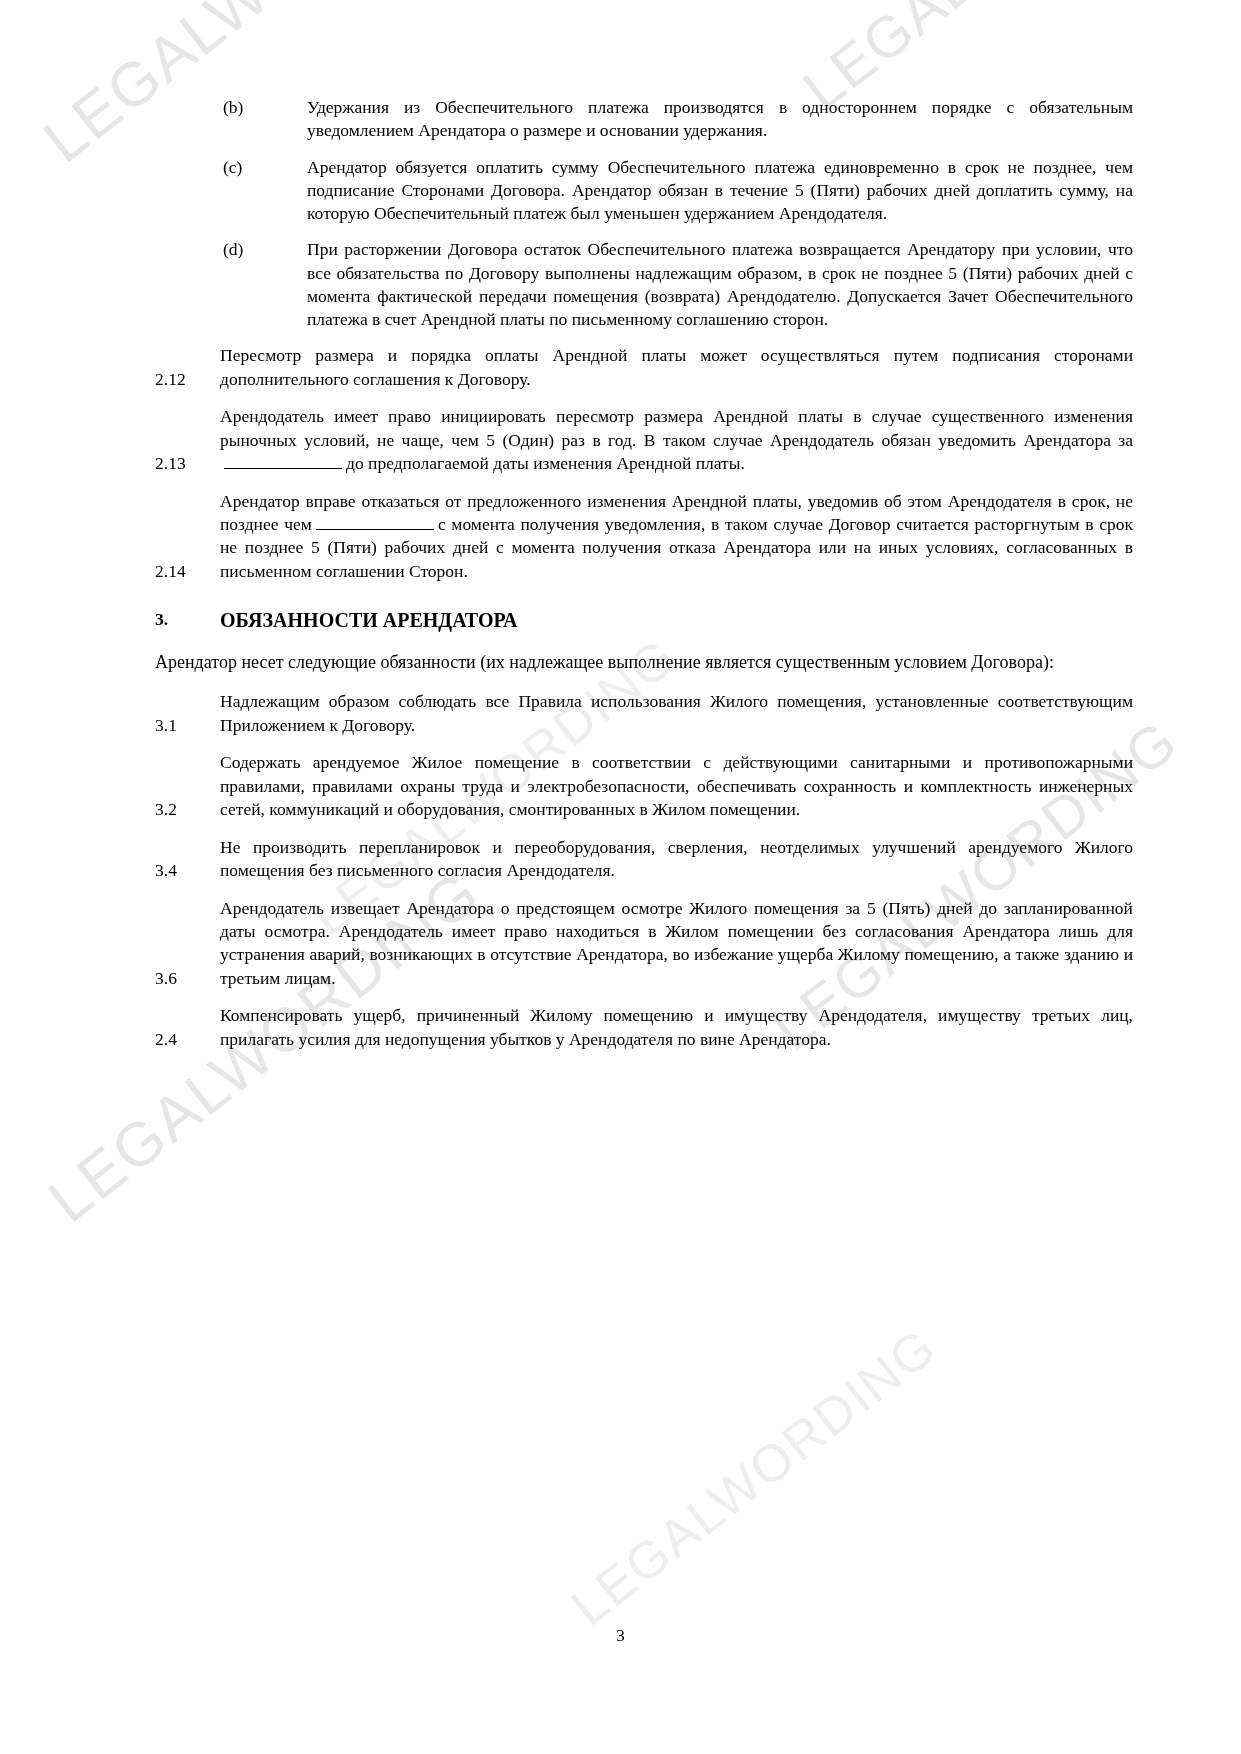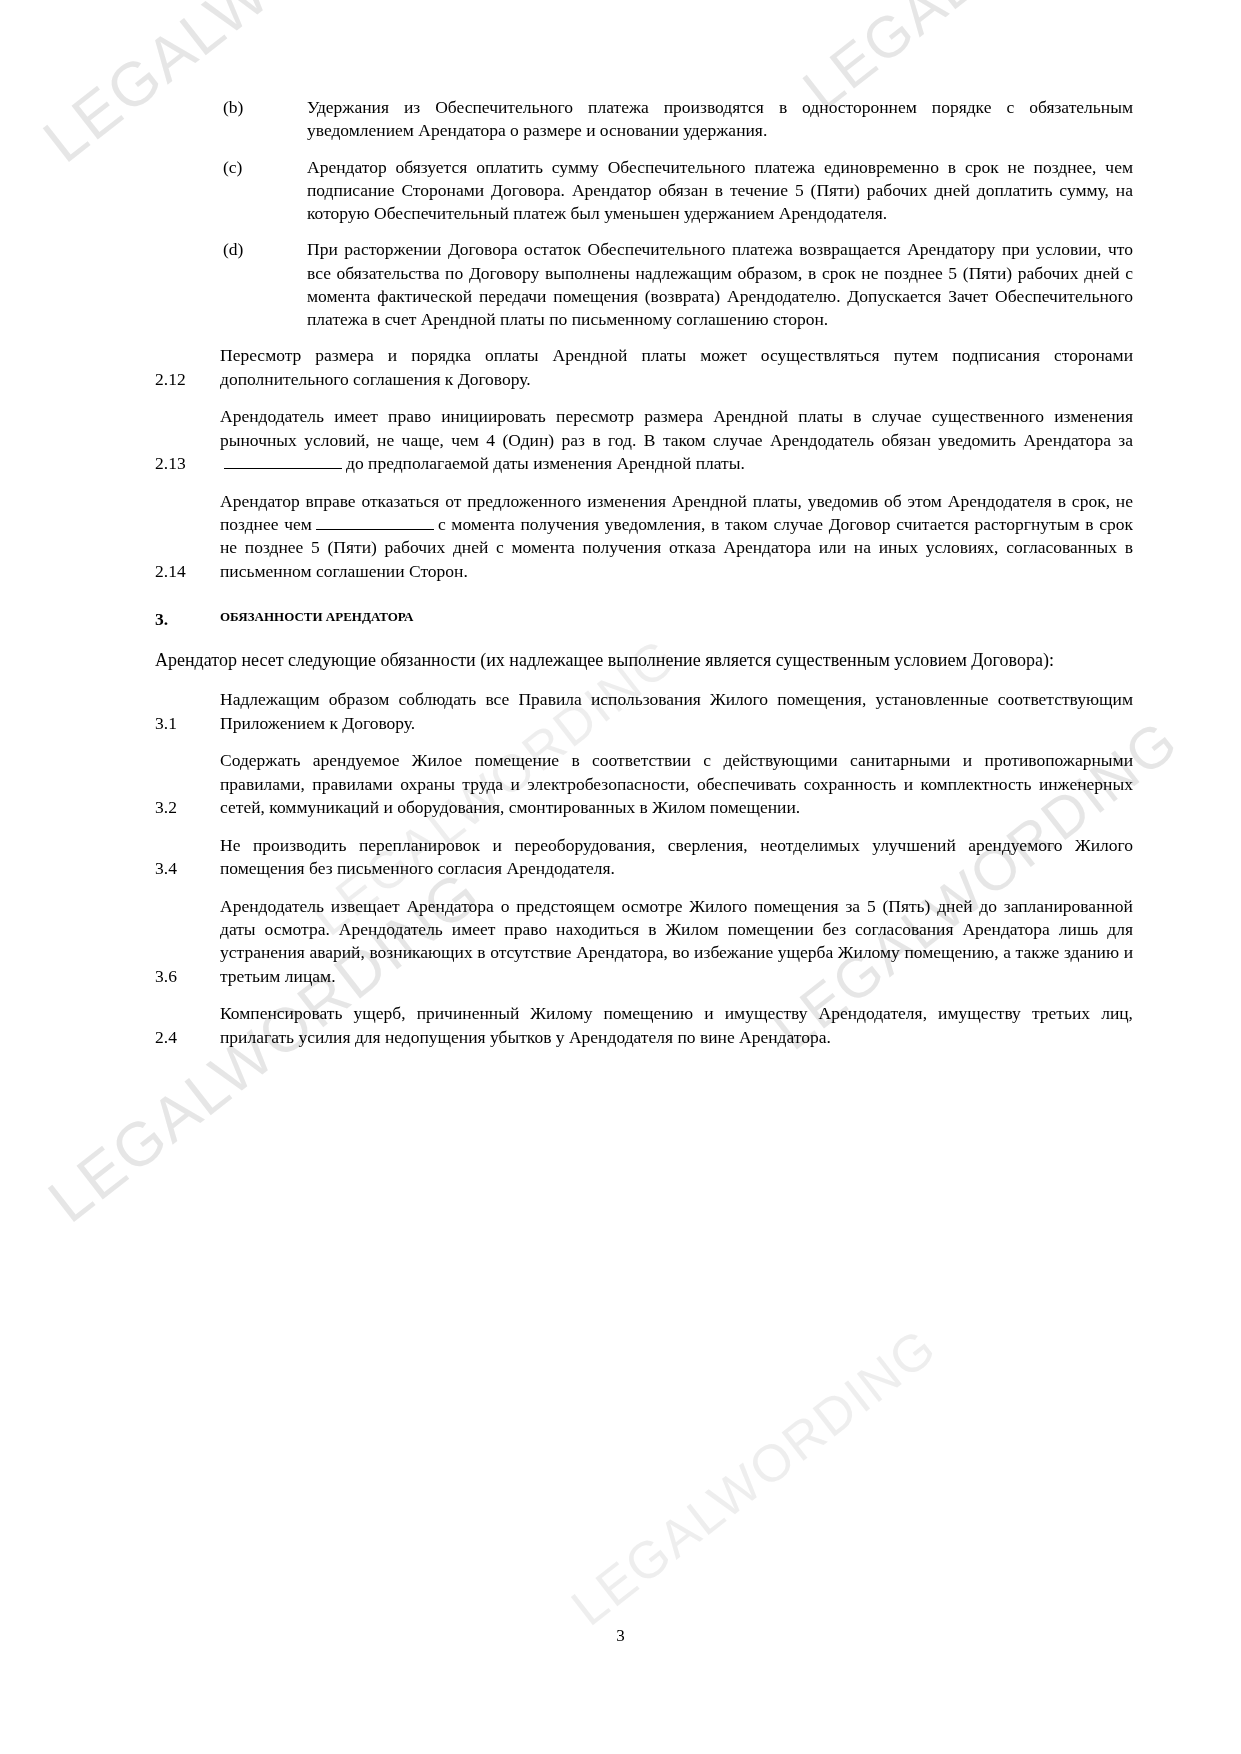--- a/index.html
+++ b/index.html
@@ -93,21 +93,21 @@
     margin-top: 26px;
     margin-bottom: 18px;
   }
   .heading-num {
     width: 65px;
     flex: 0 0 65px;
     font-size: 17.5px;
     font-weight: bold;
   }
   .heading-title {
-    font-size: 13px;
+    font-size: 20px;
     font-weight: bold;
   }
 
   .para {
     font-size: 18px;
     line-height: 1.34;
     text-align: justify;
     text-justify: inter-word;
     margin-bottom: 16px;
   }
@@ -162,21 +162,21 @@
       <div class="sub-text">При расторжении Договора остаток Обеспечительного платежа возвращается Арендатору при условии, что все обязательства по Договору выполнены надлежащим образом, в срок не позднее 5 (Пяти) рабочих дней с момента фактической передачи помещения (возврата) Арендодателю. Допускается Зачет Обеспечительного платежа в счет Арендной платы по письменному соглашению сторон.</div>
     </div>
 
     <div class="num-block">
       <div class="num-marker">2.12</div>
       <div class="num-text">Пересмотр размера и порядка оплаты Арендной платы может осуществляться путем подписания сторонами дополнительного соглашения к Договору.</div>
     </div>
 
     <div class="num-block">
       <div class="num-marker">2.13</div>
-      <div class="num-text"><span>Арендодатель имеет право инициировать пересмотр размера Арендной платы в случае существенного изменения рыночных условий, не чаще, чем 4 (Один) раз в год. В таком случае Арендодатель обязан уведомить Арендатора за</span><span class="blank-line"></span><span>до предполагаемой даты изменения Арендной платы.</span></div>
+      <div class="num-text"><span>Арендодатель имеет право инициировать пересмотр размера Арендной платы в случае существенного изменения рыночных условий, не чаще, чем 5 (Один) раз в год. В таком случае Арендодатель обязан уведомить Арендатора за</span><span class="blank-line"></span><span>до предполагаемой даты изменения Арендной платы.</span></div>
     </div>
 
     <div class="num-block">
       <div class="num-marker">2.14</div>
       <div class="num-text"><span>Арендатор вправе отказаться от предложенного изменения Арендной платы, уведомив об этом Арендодателя в срок, не позднее чем</span><span class="blank-line"></span><span>с момента получения уведомления, в таком случае Договор считается расторгнутым в срок не позднее 5 (Пяти) рабочих дней с момента получения отказа Арендатора или на иных условиях, согласованных в письменном соглашении Сторон.</span></div>
     </div>
 
     <div class="heading">
       <div class="heading-num">3.</div>
       <div class="heading-title">ОБЯЗАННОСТИ АРЕНДАТОРА</div>

